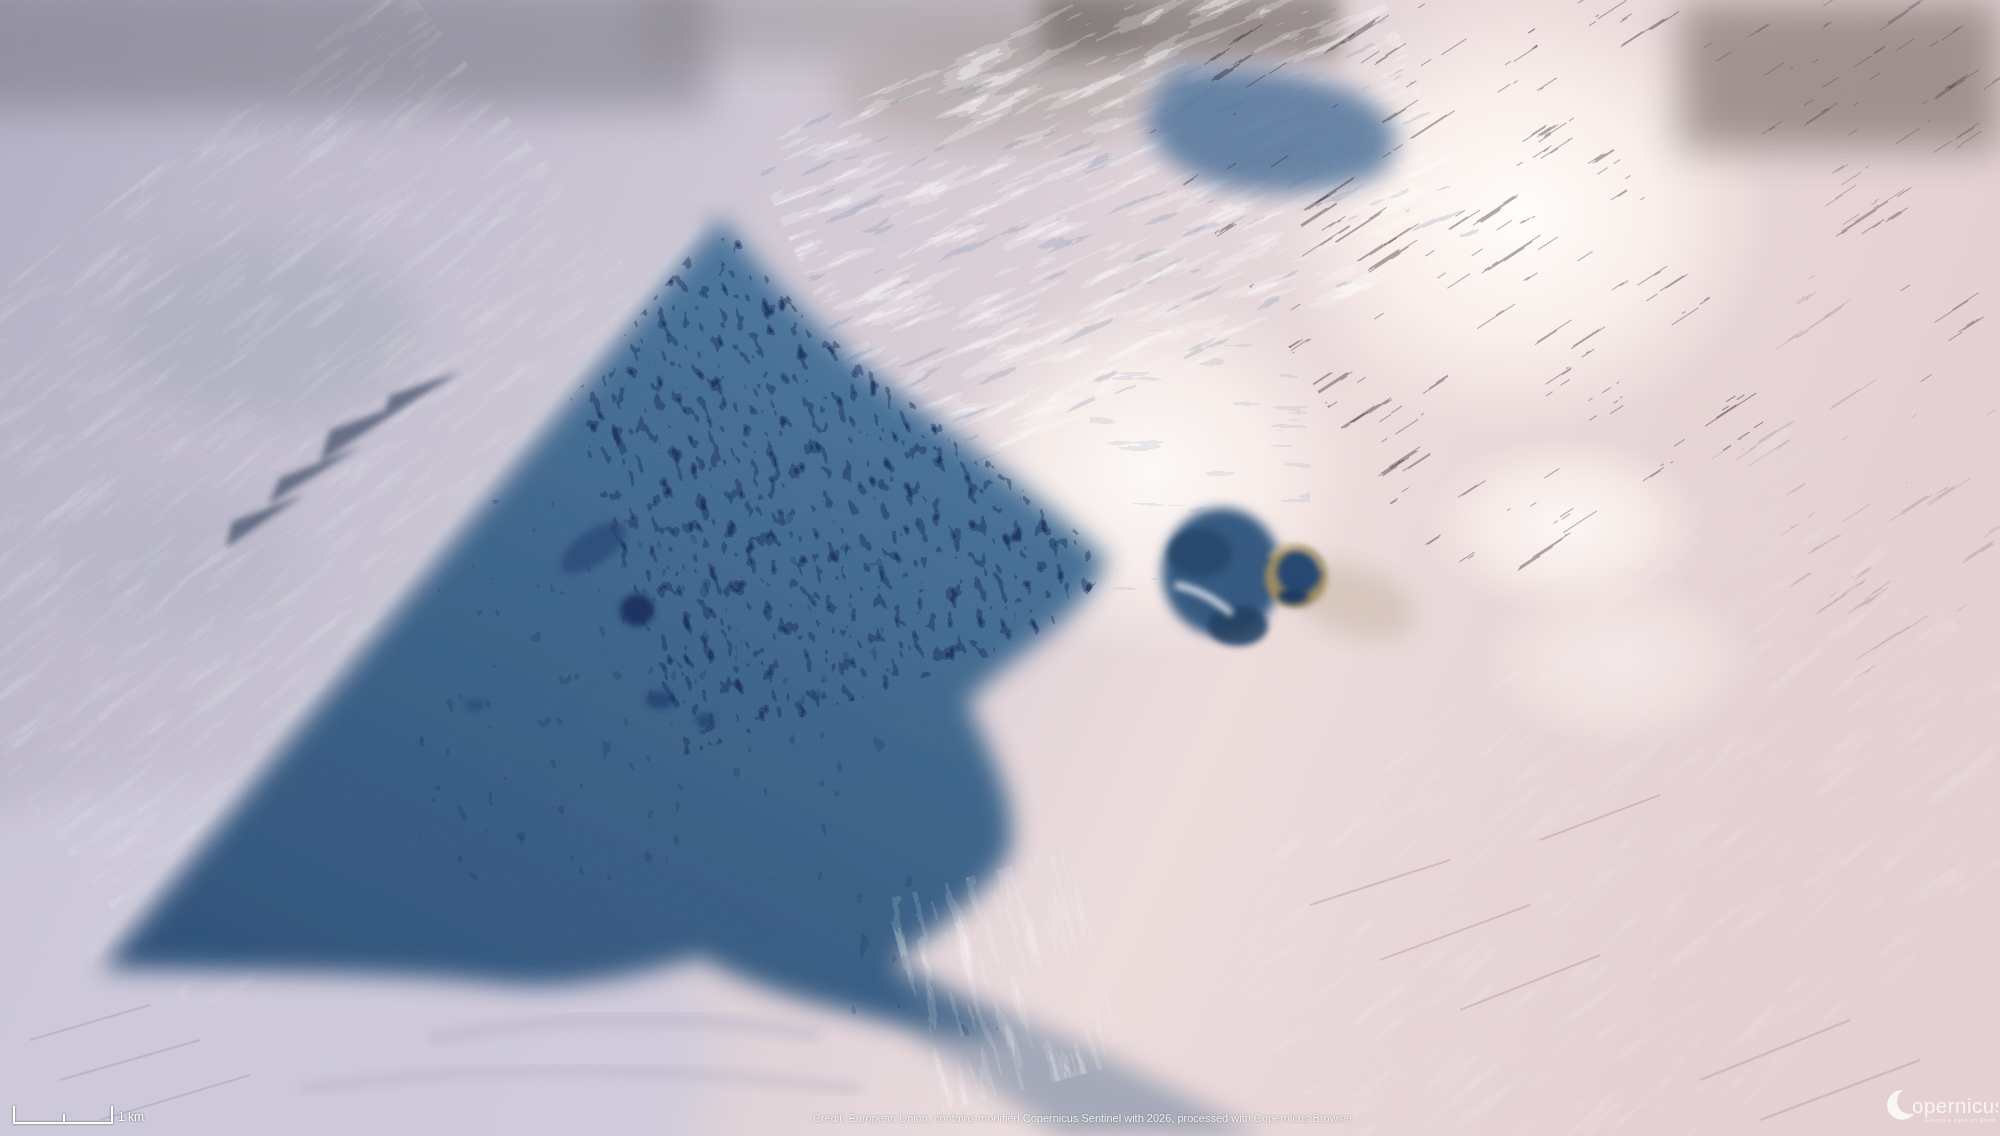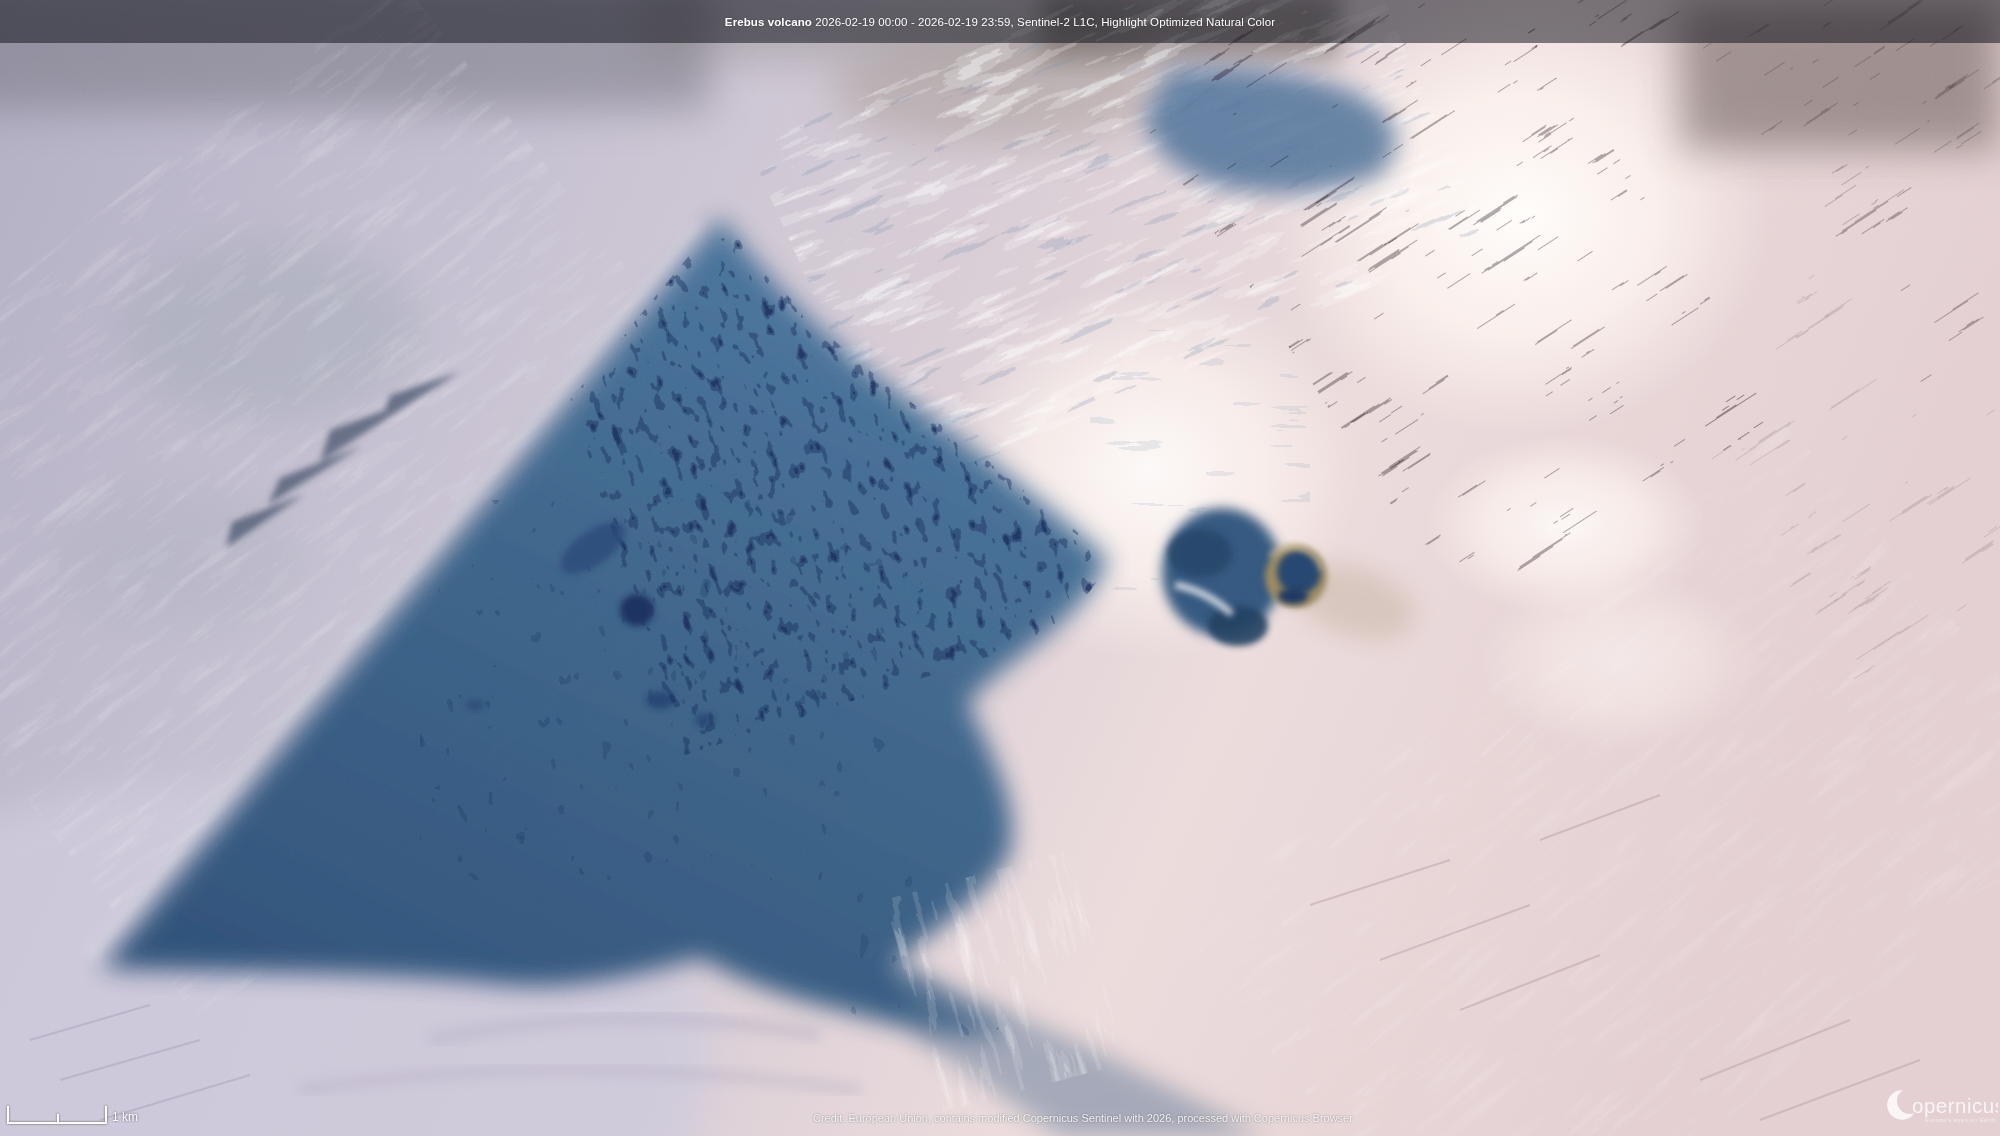--- a/index.html
+++ b/index.html
@@ -15,21 +15,21 @@
     z-index:5;
   }
   .caption{
     color:var(--caption-text,#fff);font-size:11.5px;letter-spacing:.1px;
     text-shadow:0 0 2px rgba(0,0,0,.35);white-space:nowrap;
   }
   .cap-bold{font-weight:bold;}
 
   
   .scalebar{
-    position:absolute;left:7px;top:1106px;z-index:5;
+    position:absolute;left:13px;top:1106px;z-index:5;
     display:flex;align-items:flex-end;gap:5px;
     filter:drop-shadow(0 0 1px rgba(0,0,0,.55));
   }
   .bracket{
     position:relative;width:100px;height:18px;box-sizing:border-box;
     border-left:2px solid #fff;border-right:2px solid #fff;border-bottom:2px solid #fff;
   }
   .mid-tick{position:absolute;left:48px;bottom:0;width:2px;height:8px;background:#fff;}
   .scale-label{color:#fff;font-size:12px;line-height:13px;white-space:nowrap;}
 
@@ -247,23 +247,20 @@
     </g>
     <g stroke="#a7a0ba" stroke-width="2" opacity="0.5">
       <line x1="30" y1="1040" x2="150" y2="1005"></line>
       <line x1="60" y1="1080" x2="200" y2="1040"></line>
       <line x1="100" y1="1120" x2="250" y2="1075"></line>
     </g>
 
     <rect width="2000" height="1136" filter="url(#grainF)" style="mix-blend-mode:overlay" opacity="0.6"></rect>
   </svg>
 
-  <header class="caption-bar">
-    <div class="caption"><span class="cap-bold">Erebus volcano</span><span> 2026-02-19 00:00 - 2026-02-19 23:59, Sentinel-2 L1C, Highlight Optimized Natural Color</span></div>
-  </header>
 
   <div class="scalebar">
     <div class="bracket">
       <div class="mid-tick"></div>
     </div>
     <span class="scale-label">1 km</span>
   </div>
 
   <div class="credit">Credit: European Union, contains modified Copernicus Sentinel with 2026, processed with Copernicus Browser</div>
 

